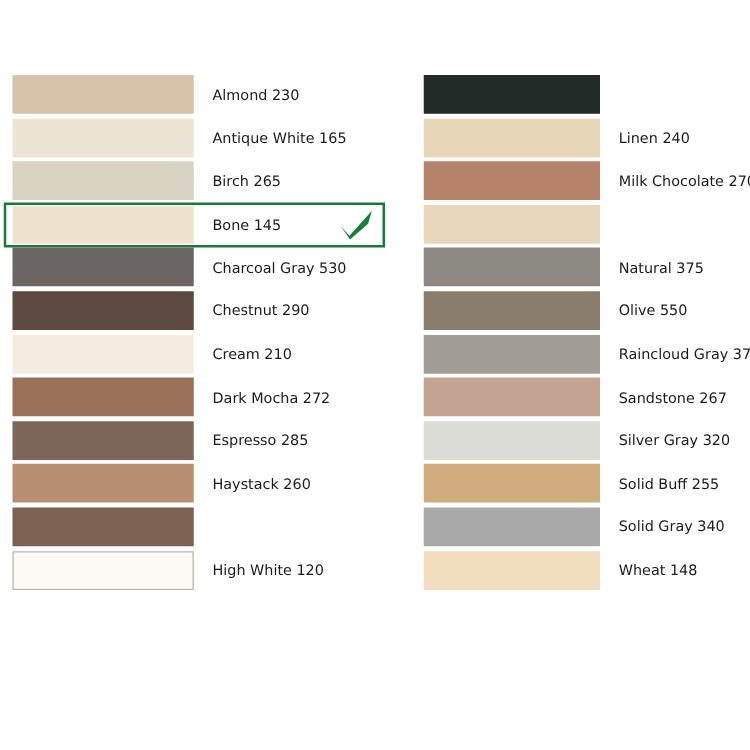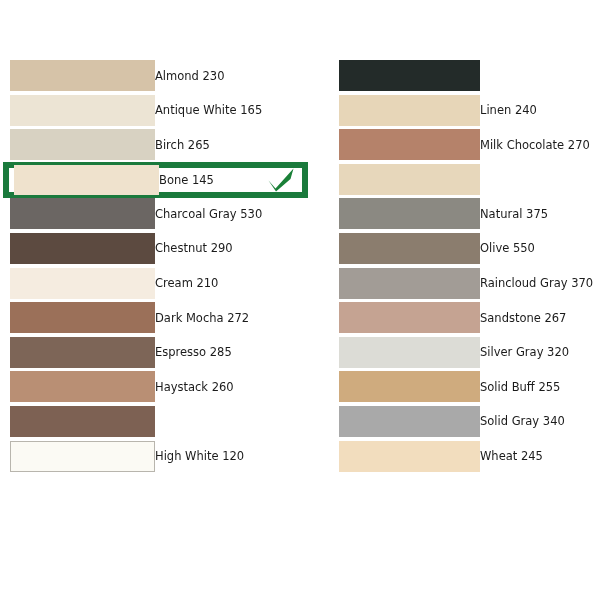--- a/index.html
+++ b/index.html
@@ -35,21 +35,21 @@
     position: relative;
     height: 31px;
     margin-bottom: 3.6px;
     box-sizing: border-box;
     display: flex;
     align-items: center;
   }
 
   
   .swatch-row.selected {
-    border: 6px solid #a3a3a3;
+    border: 2px solid #a3a3a3;
     height: 36px;
     margin-top: -2px;
     margin-bottom: 0.6px;
   }
 
   .chip {
     flex: 0 0 auto;
     height: 31px;
     box-sizing: border-box;
   }
@@ -60,20 +60,21 @@
     margin-left: 5px;
     height: 30px;
   }
 
   .chip.bordered {
     border: 1px solid #b8b5ad;
   }
 
   .swatch-label {
     flex: 1 1 auto;
+    padding-left: 15px;
     font-size: 11.5px;
     line-height: 14px;
     color: #1b1b1b;
     white-space: nowrap;
   }
 
   .check-icon {
     flex: 0 0 auto;
     width: 34px;
     height: 30px;
@@ -180,16 +181,16 @@
       <div class="swatch-row">
         <div class="chip" style="background: rgb(207, 171, 126);"></div>
         <span class="swatch-label">Solid Buff 255</span>
       </div>
       <div class="swatch-row">
         <div class="chip" style="background: rgb(169, 169, 169);"></div>
         <span class="swatch-label">Solid Gray 340</span>
       </div>
       <div class="swatch-row">
         <div class="chip" style="background: rgb(242, 221, 190);"></div>
-        <span class="swatch-label">Wheat 245</span>
+        <span class="swatch-label">Wheat 148</span>
       </div>
     </div>
   </div>
 
 </body></html>

